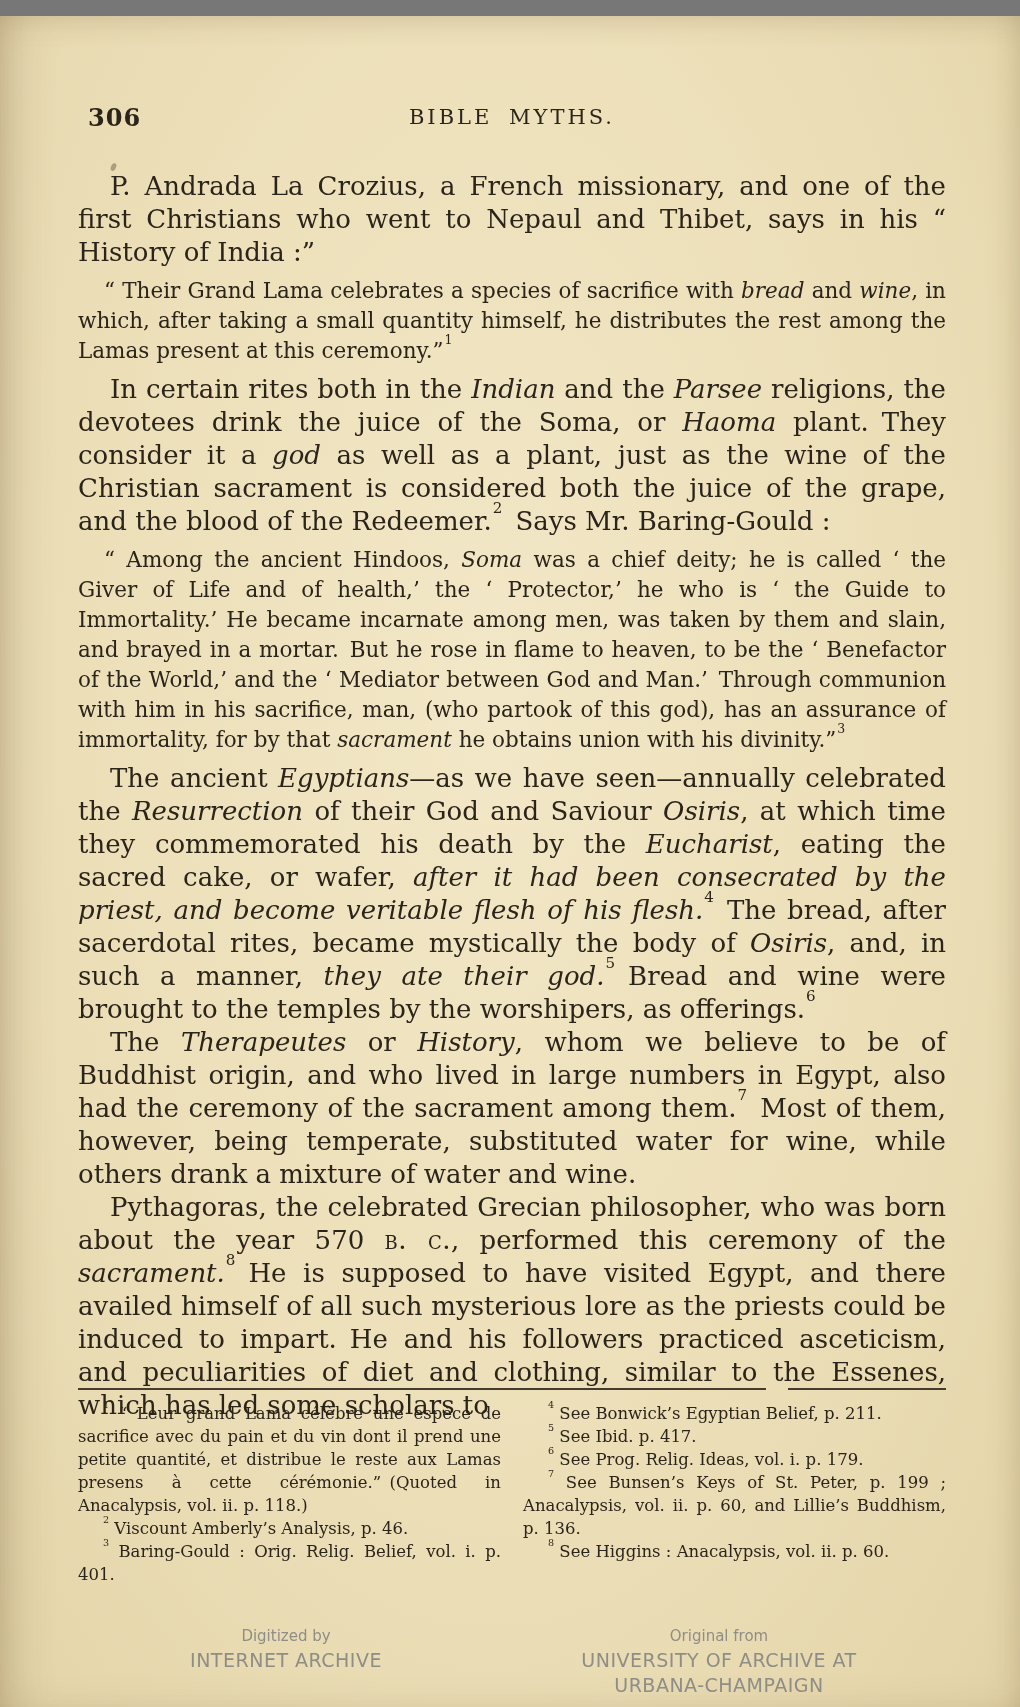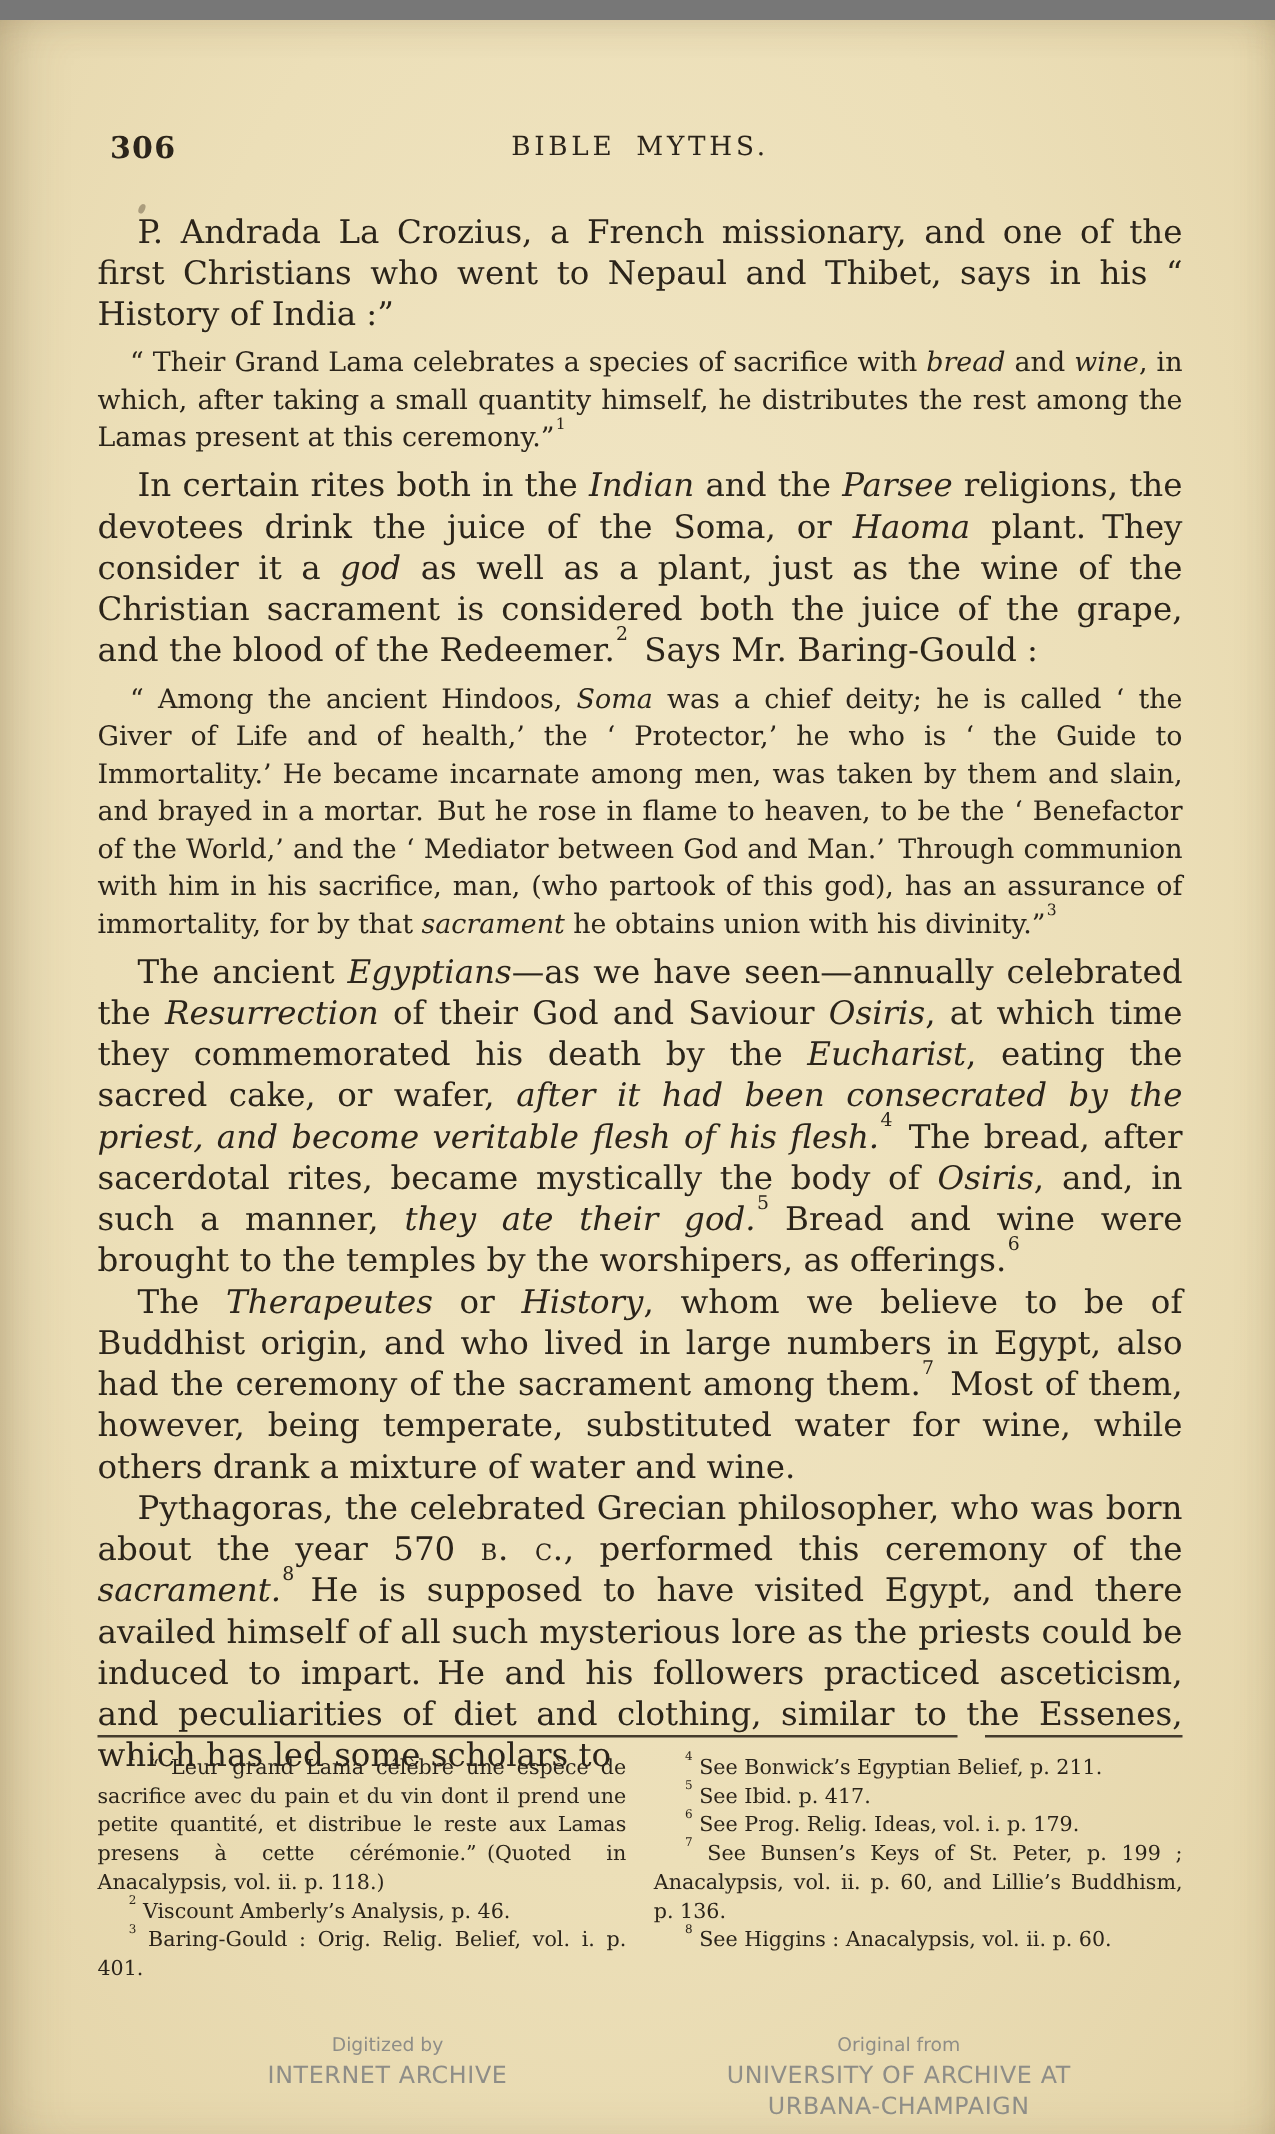--- a/index.html
+++ b/index.html
@@ -35,21 +35,21 @@
   .fn-rule .seg-long { width:688px; }
   .fn-rule .gap { width:22px; }
   .fn-rule .seg-short { flex:1; }
   .fn-cols { display:flex; gap:22px; }
   .fn-col { width:423px; }
   .fn { margin:0; font-size:16.5px; line-height:23px; text-align:justify; text-indent:24px; }
 
   .scan-footer { position:absolute; top:1608px; left:0; width:1020px;
                  font-family:"DejaVu Sans", sans-serif; color:#8e8d87; }
   .stamp { position:absolute; text-align:center; top:0; }
-  .stamp-left  { left:140px; width:340px; }
+  .stamp-left  { left:116px; width:340px; }
   .stamp-right { left:549px; width:340px; }
   .stamp .small { font-size:15px; line-height:24px; }
   .stamp .big   { font-size:19px; line-height:25px; letter-spacing:.5px; }
 </style>
 </head>
 <body>
 
 <div class="page">
 
   <div class="speck"></div>

